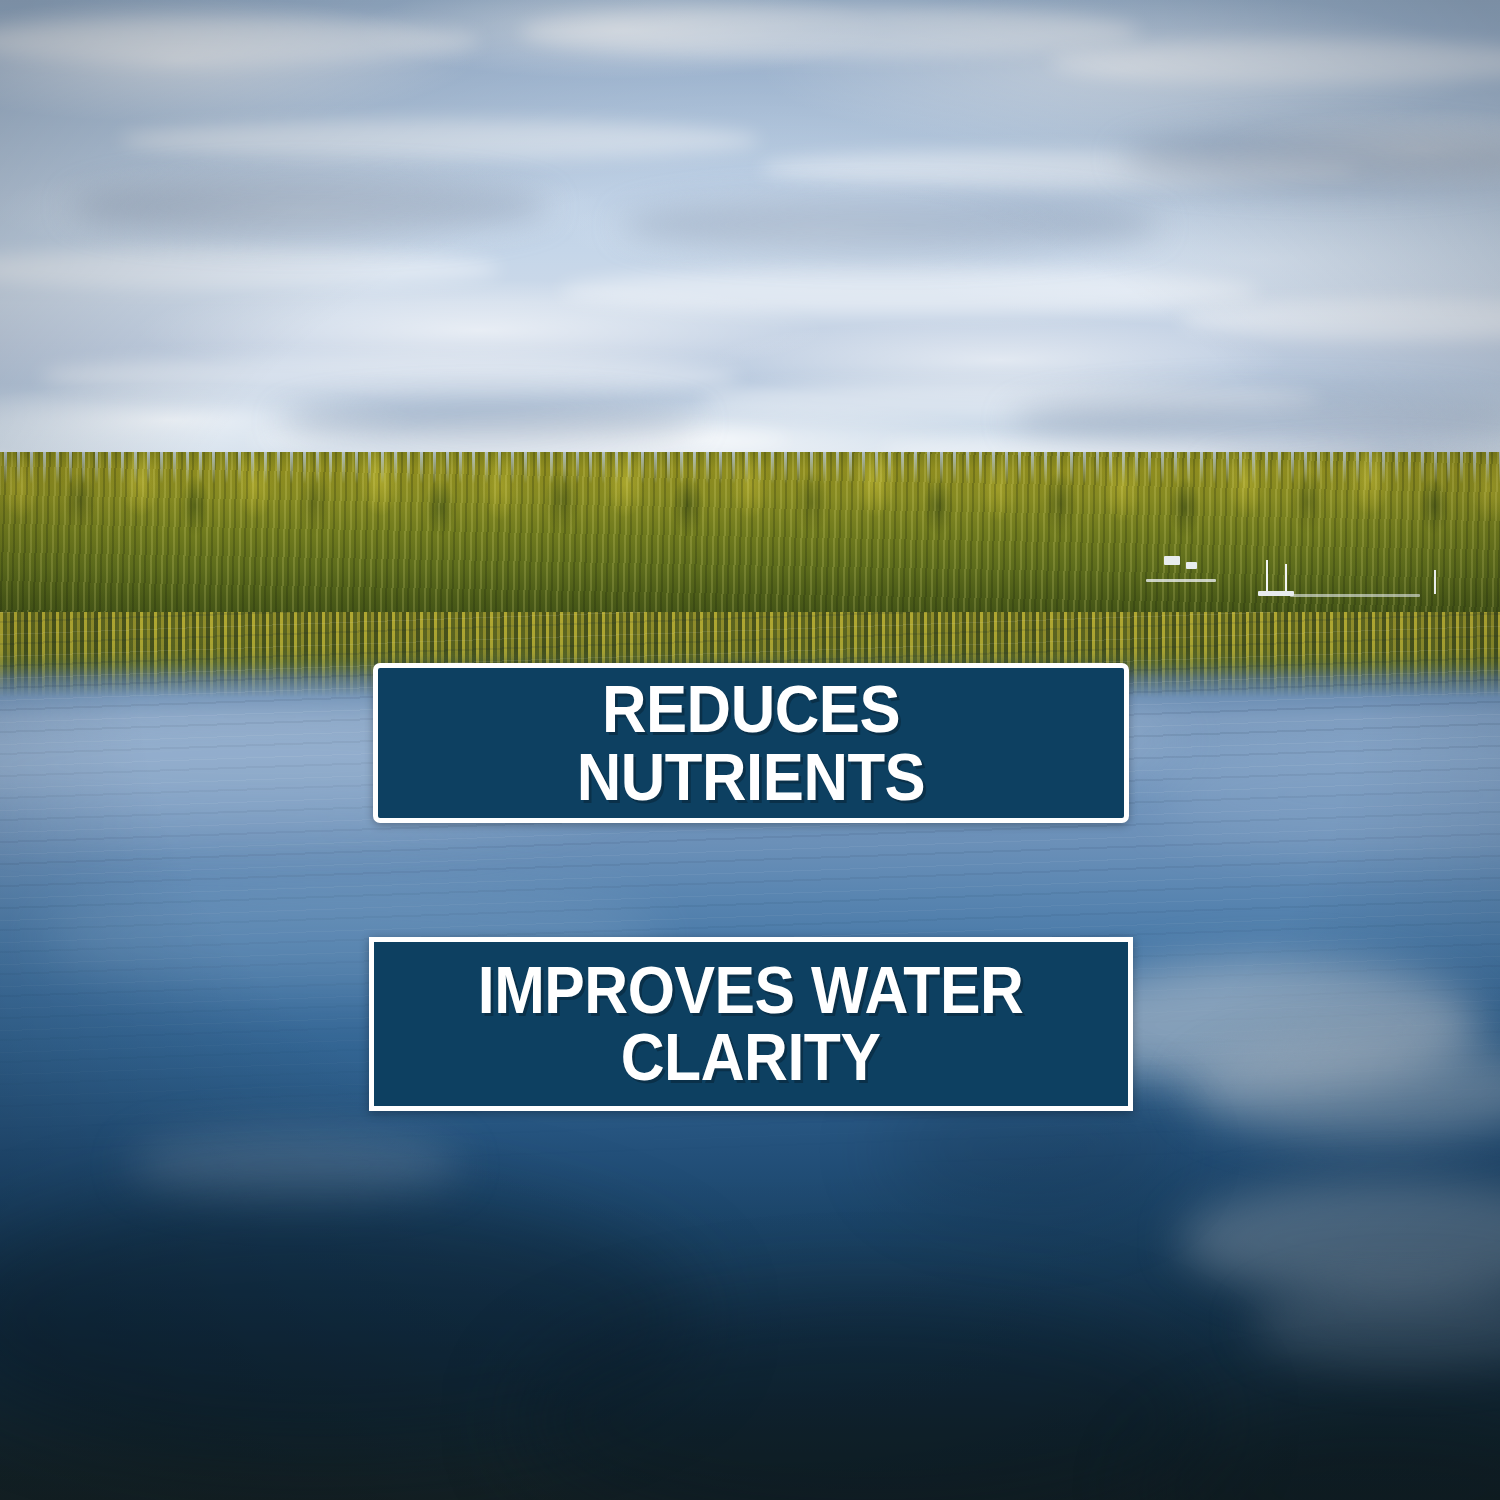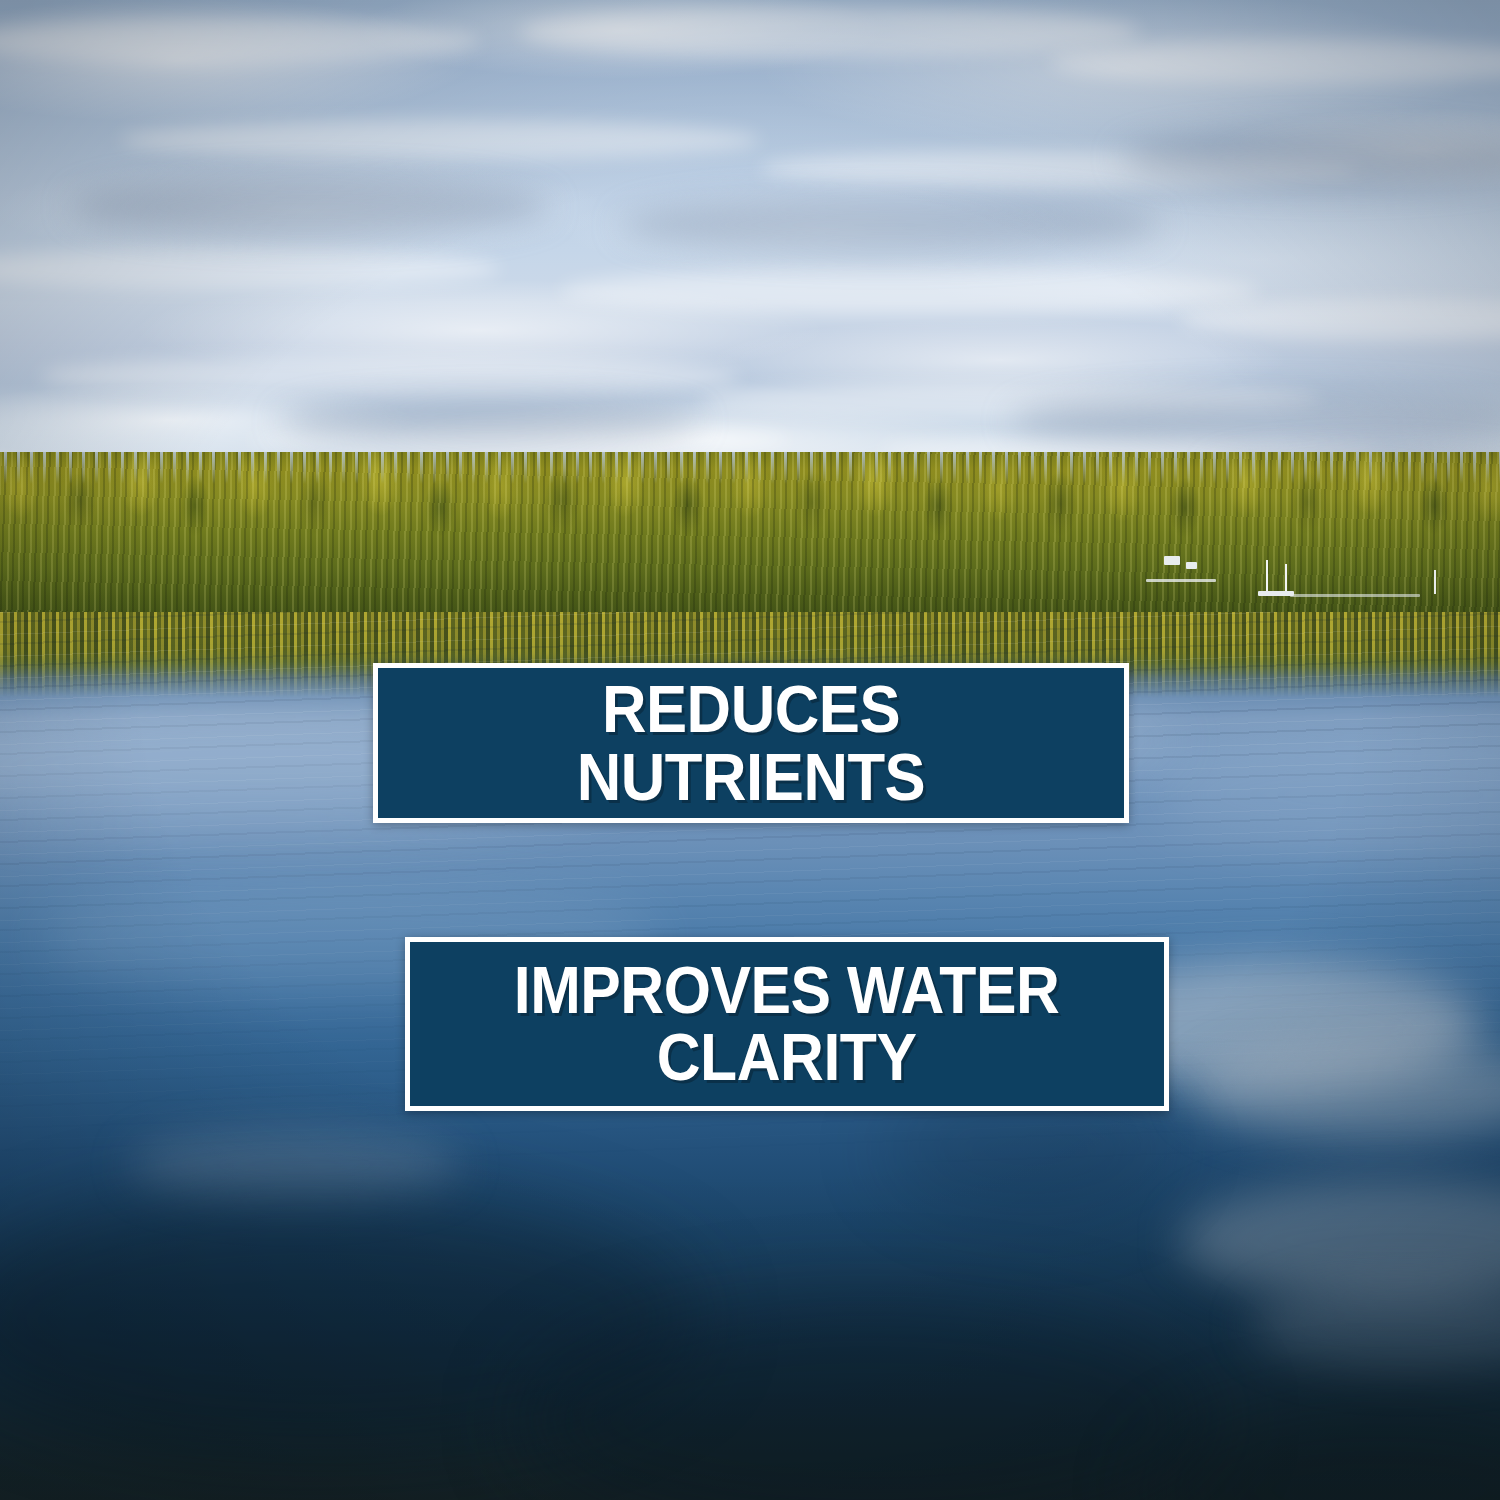--- a/index.html
+++ b/index.html
@@ -327,23 +327,23 @@
   <div class="cloud-reflect" style="left:1250px; top:1280px; width:320px; height:90px; background:rgba(140,158,178,.30);"></div>
   <div class="cloud-reflect" style="left:130px; top:1130px; width:330px; height:70px; background:rgba(150,172,196,.30);"></div>
 
   <div class="dark-patch" style="left:-60px; top:1190px; width:760px; height:260px;"></div>
   <div class="dark-patch" style="left:520px; top:1300px; width:700px; height:240px;"></div>
   <div class="dark-patch" style="left:1140px; top:1400px; width:480px; height:180px; opacity:.8;"></div>
   <div class="dark-patch" style="left:880px; top:1080px; width:300px; height:140px; opacity:.45;"></div>
 
   <div class="vignette"></div>
 
-  <div class="banner" id="banner-1" style="background: rgb(13, 64, 97); border-color: rgb(255, 255, 255);">
+  <div class="banner" id="banner-1" style="background: rgb(13, 64, 97); border-color: rgb(255, 255, 255); border-radius: 7px;">
     <span class="banner-text" style="color: rgb(255, 255, 255);">REDUCES NUTRIENTS</span>
   </div>
 
-  <div class="banner" id="banner-2" style="background: rgb(13, 64, 97); border-color: rgb(255, 255, 255); margin-left: 36px;">
+  <div class="banner" id="banner-2" style="background: rgb(13, 64, 97); border-color: rgb(255, 255, 255);">
     <span class="banner-text" style="color: rgb(255, 255, 255);">IMPROVES WATER
 CLARITY</span>
   </div>
 
 
 </div>
 
 </body></html>

